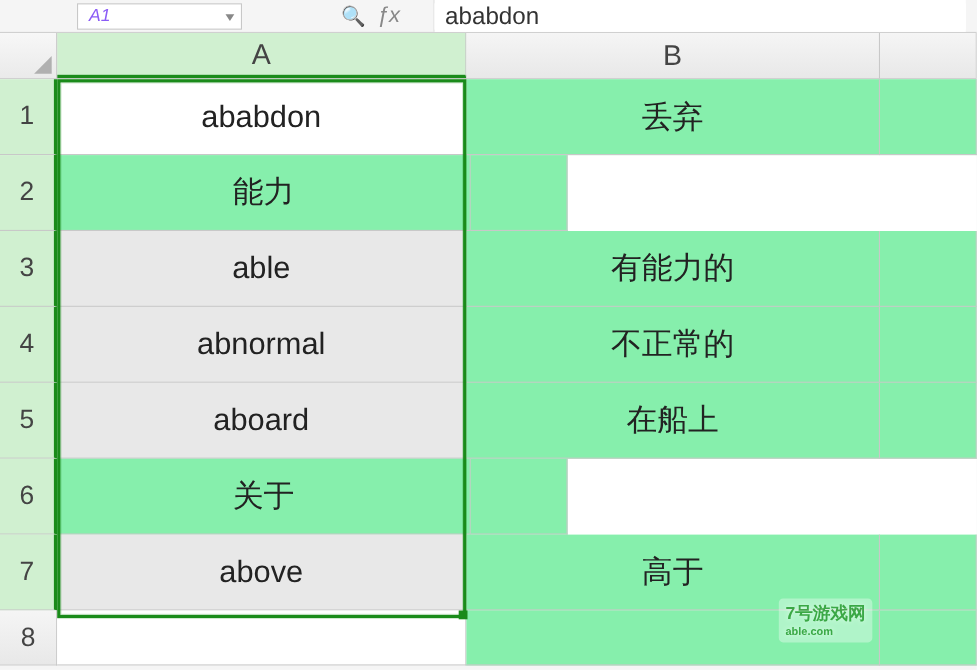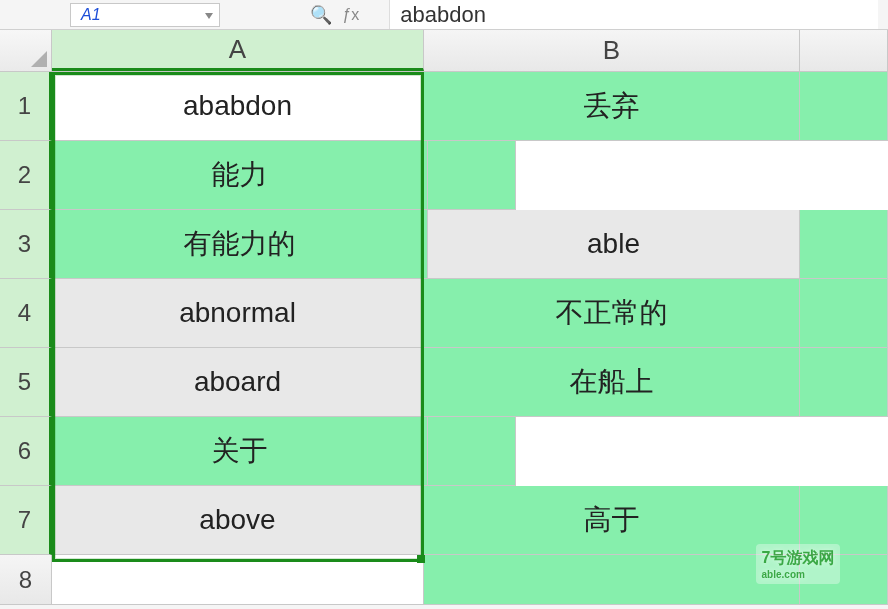--- a/index.html
+++ b/index.html
@@ -23,43 +23,44 @@
     .cell-ref-box {
       width: 150px;
       height: 24px;
       background: #fff;
       border: 1px solid #c8c8c8;
       display: flex;
       align-items: center;
       padding: 0 10px;
       font-size: 16px;
       font-style: italic;
-      color: #1d4ed8;
+      color: #8b5cf6;
       margin-left: 60px;
       position: relative;
     }
     .cell-ref-box::after {
       content: "";
       position: absolute;
       right: 6px;
       top: 9px;
       width: 0; height: 0;
       border-left: 4px solid transparent;
       border-right: 4px solid transparent;
       border-top: 6px solid #888;
     }
     .fx-area {
       display: flex;
       align-items: center;
       gap: 10px;
       margin-left: 60px;
     }
     .fx-icon {
-      font-size: 16px;
+      font-size: 20px;
       color: #888;
+      font-style: italic;
     }
     .search-icon {
       font-size: 18px;
       color: #888;
     }
     .formula-input {
       flex: 1;
       height: 24px;
       border: none;
       background: #fff;
@@ -163,21 +164,21 @@
     .watermark {
       position: absolute;
       right: 0;
       bottom: 0;
       width: 180px;
       height: 90px;
       opacity: 0.7;
       pointer-events: none;
       display: flex;
       align-items: center;
-      justify-content: center;
+      justify-content: flex-start;
     }
     .watermark-logo {
       font-size: 16px;
       color: #1a8b1a;
       font-weight: bold;
       text-shadow: 0 0 4px #fff;
       background: rgba(255,255,255,0.5);
       padding: 4px 6px;
       border-radius: 4px;
     }
@@ -218,22 +219,22 @@
     </div>
 
     <div class="grid-row">
       <div class="row-header selected">2</div>
       <div class="cell col-B">能力</div>
       <div class="cell col-C"></div>
     </div>
 
     <div class="grid-row">
       <div class="row-header selected">3</div>
+      <div class="cell col-A">able</div>
       <div class="cell col-B">有能力的</div>
-      <div class="cell col-A">able</div>
       <div class="cell col-C"></div>
     </div>
 
     <div class="grid-row">
       <div class="row-header selected">4</div>
       <div class="cell col-A">abnormal</div>
       <div class="cell col-B">不正常的</div>
       <div class="cell col-C"></div>
     </div>
 

